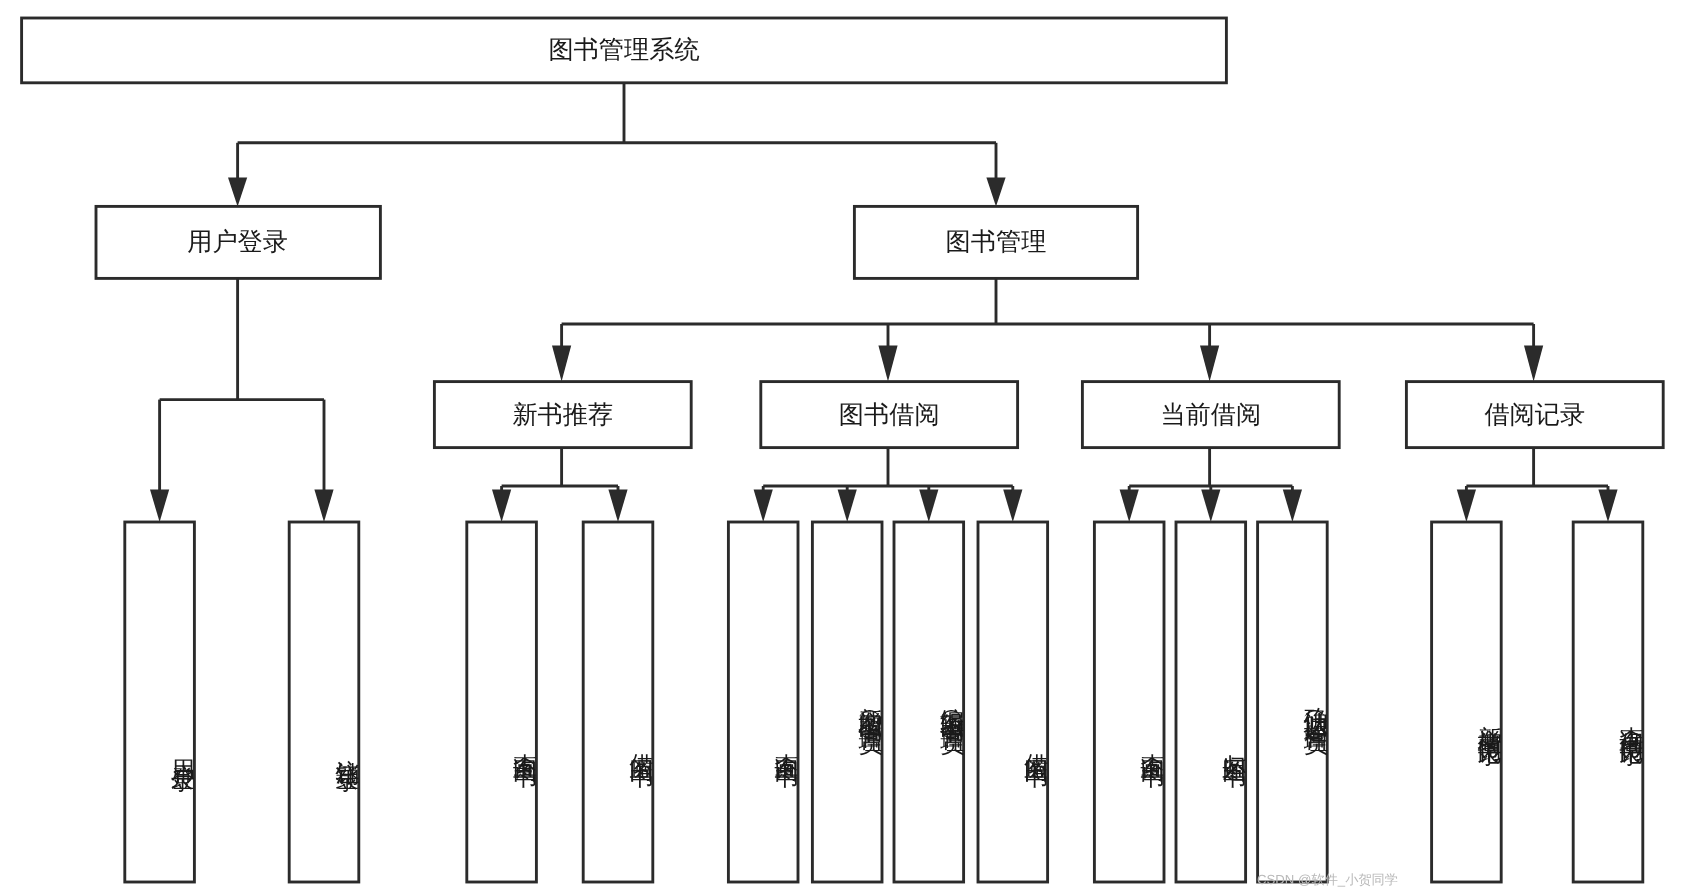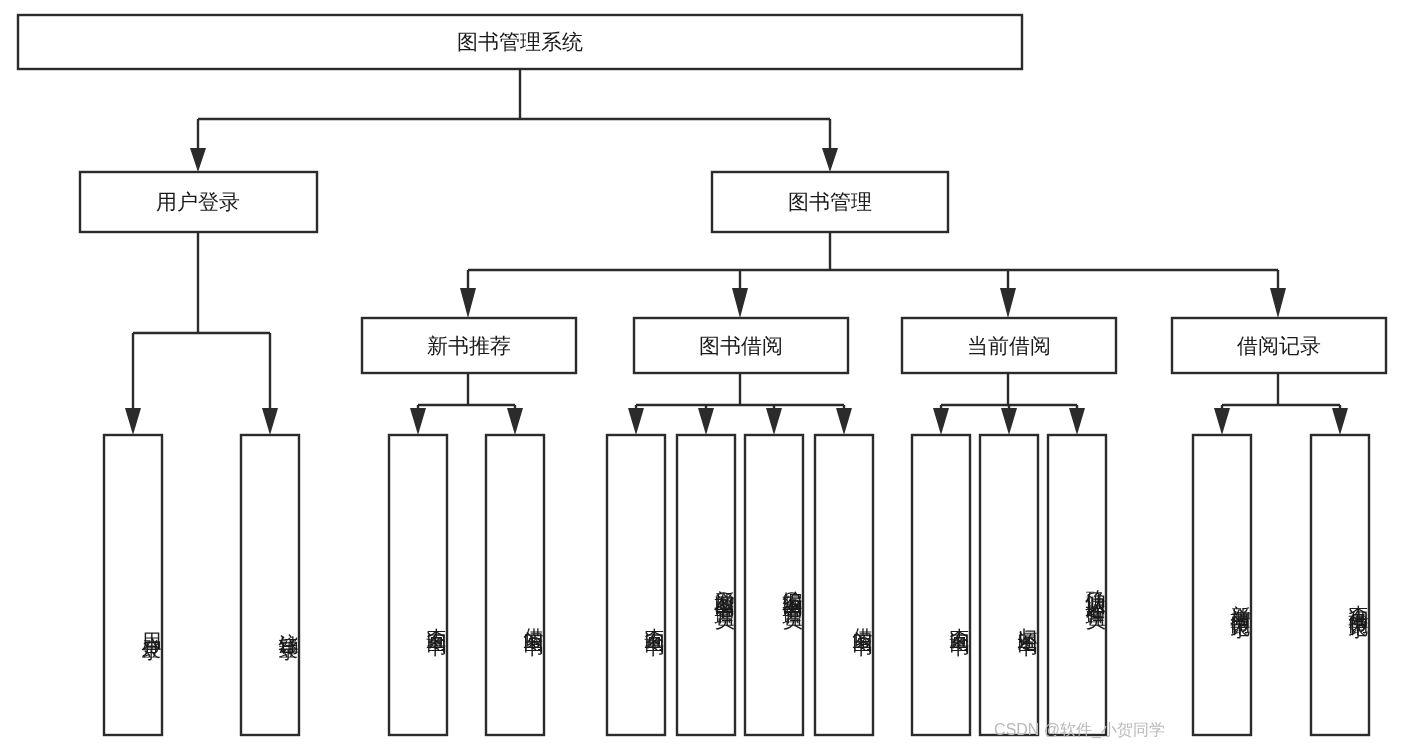--- a/index.html
+++ b/index.html
@@ -61,21 +61,21 @@
     letter-spacing: 3px;
     color: #1a1a1a;
     white-space: nowrap;
     pointer-events: none;
   }
   .watermark {
     position: absolute;
     right: 8px;
     bottom: 6px;
     font-family: "Liberation Sans", "DejaVu Sans", sans-serif;
-    font-size: 16px;
+    font-size: 11px;
     color: #b9b9b9;
     white-space: nowrap;
   }
 </style>
 </head>
 <body>
 
 <div id="diagram-root">
 
   <svg id="diagram-svg" viewBox="0 0 1405 747">

